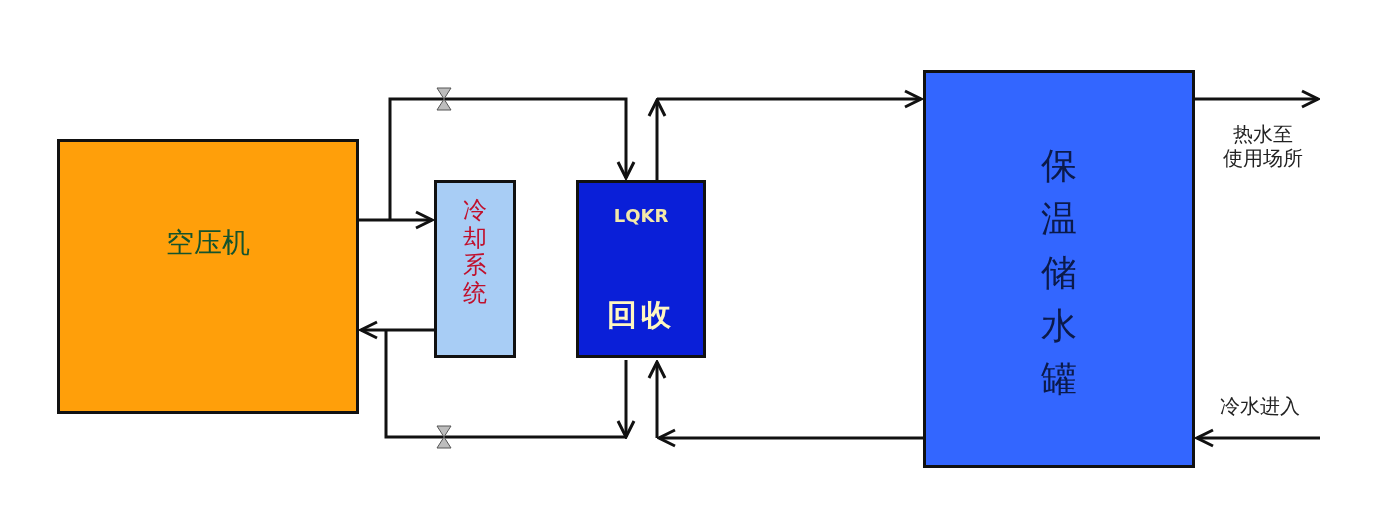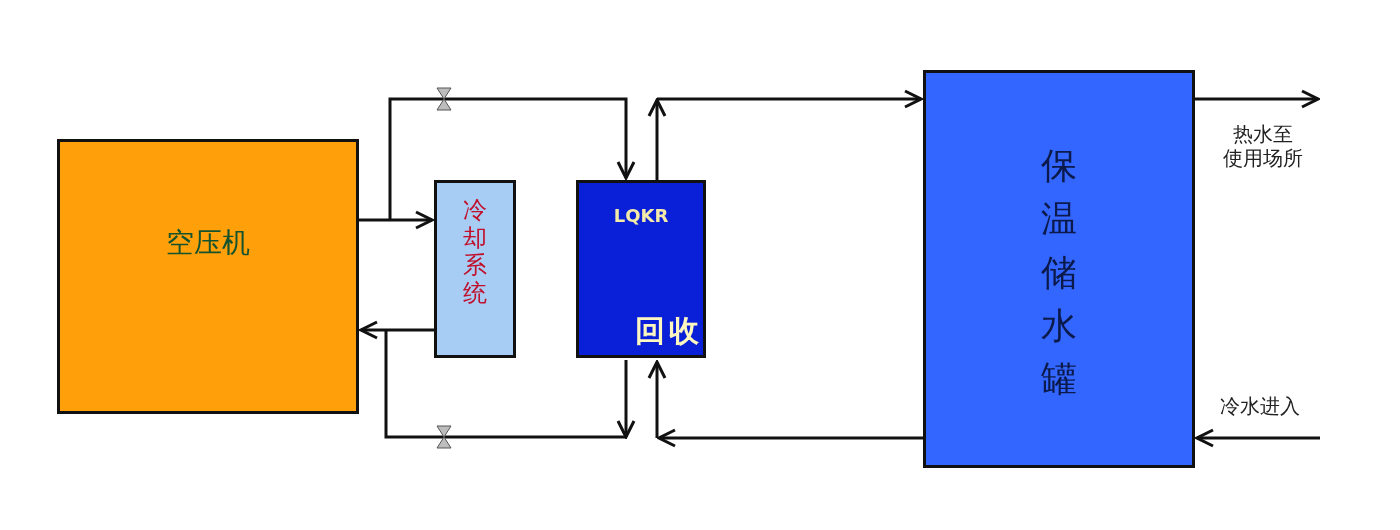--- a/index.html
+++ b/index.html
@@ -67,21 +67,21 @@
   <div class="vert cool-text">
     <div>冷</div>
     <div>却</div>
     <div>系</div>
     <div>统</div>
   </div>
 </div>
 
 <div class="box" id="recovery">
   <div class="rec-code">LQKR</div>
-  <div class="rec-line" style="top:128px;text-align:right;">回收</div>
+  <div class="rec-line" style="top:112px;">回收</div>
 </div>
 
 <div class="box" id="tank">
   <div class="vert tank-text">
     <div>保</div>
     <div>温</div>
     <div>储</div>
     <div>水</div>
     <div>罐</div>
   </div>

